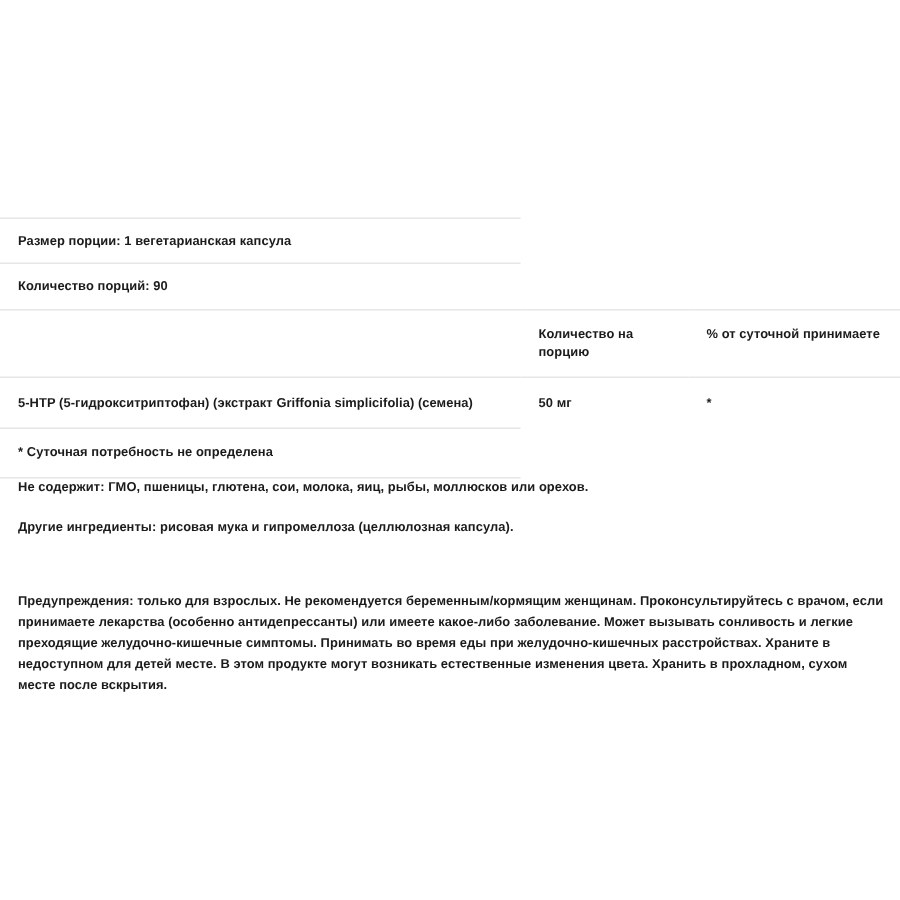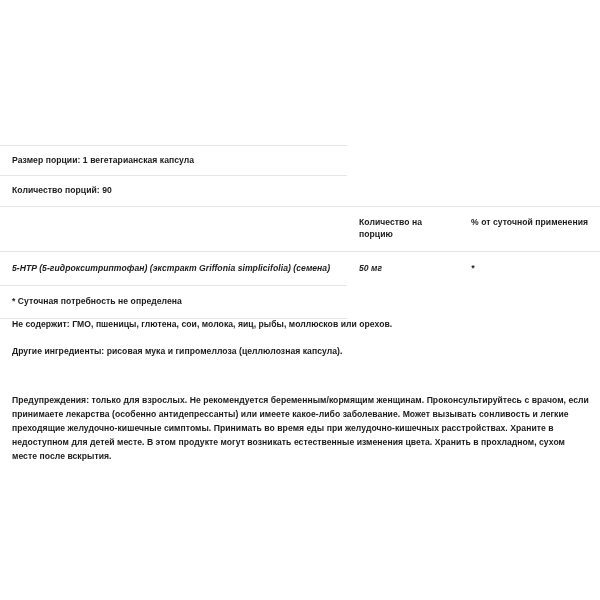--- a/index.html
+++ b/index.html
@@ -53,21 +53,20 @@
     padding-top: 8px;
     padding-bottom: 9px;
   }
   .facts tr.headrow td {
     padding-top: 9px;
     padding-bottom: 10px;
   }
   .facts tr.ingredient td {
     padding-top: 10px;
     padding-bottom: 11px;
-    font-style: italic;
   }
   .facts tr.footnote td {
     padding-top: 9px;
     padding-bottom: 10px;
   }
   .facts tr.closing td {
     height: 1px;
     padding: 0;
     line-height: 0;
     font-size: 0;
@@ -114,21 +113,21 @@
 
       <tr class="serving">
         <td>Количество порций: 90</td>
         <td class="blank"></td>
         <td class="blank"></td>
       </tr>
 
       <tr class="headrow">
         <td></td>
         <td>Количество на порцию</td>
-        <td>% от суточной применения</td>
+        <td>% от суточной принимаете</td>
       </tr>
 
       <tr class="ingredient">
         <td>5-HTP (5-гидрокситриптофан) (экстракт Griffonia simplicifolia) (семена)</td>
         <td>50 мг</td>
         <td>*</td>
       </tr>
 
       <tr class="footnote">
         <td>* Суточная потребность не определена</td>

